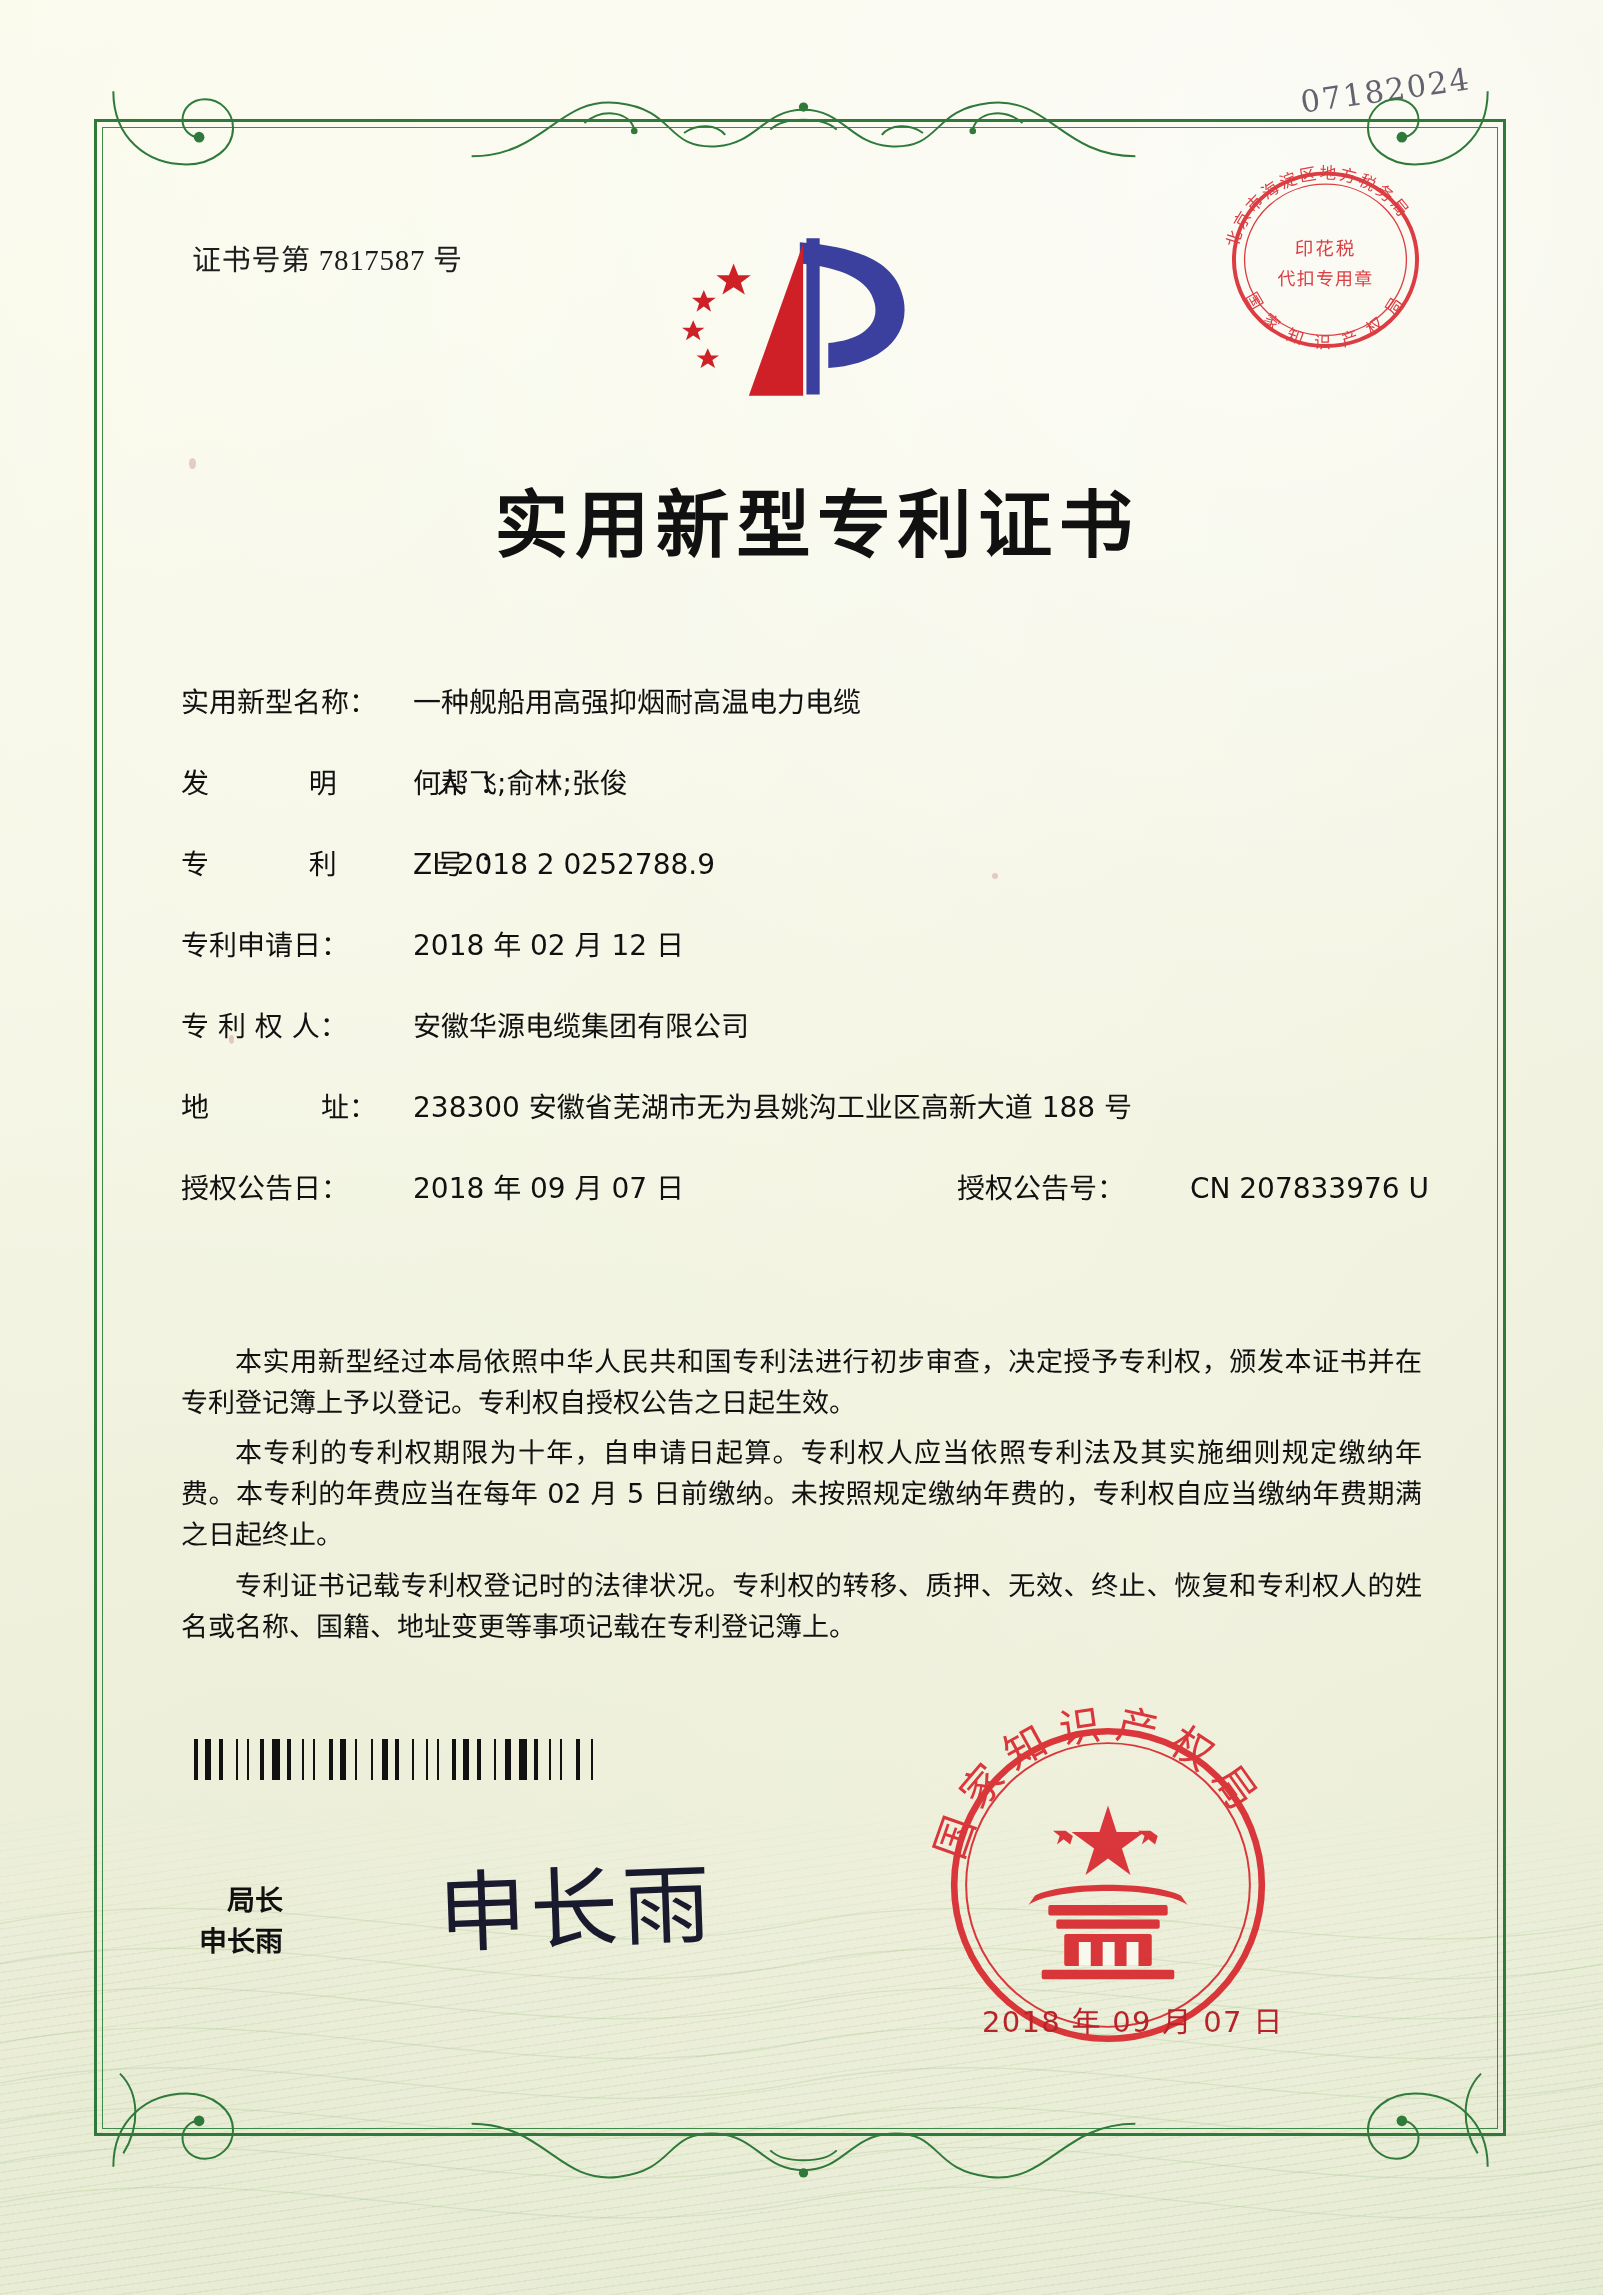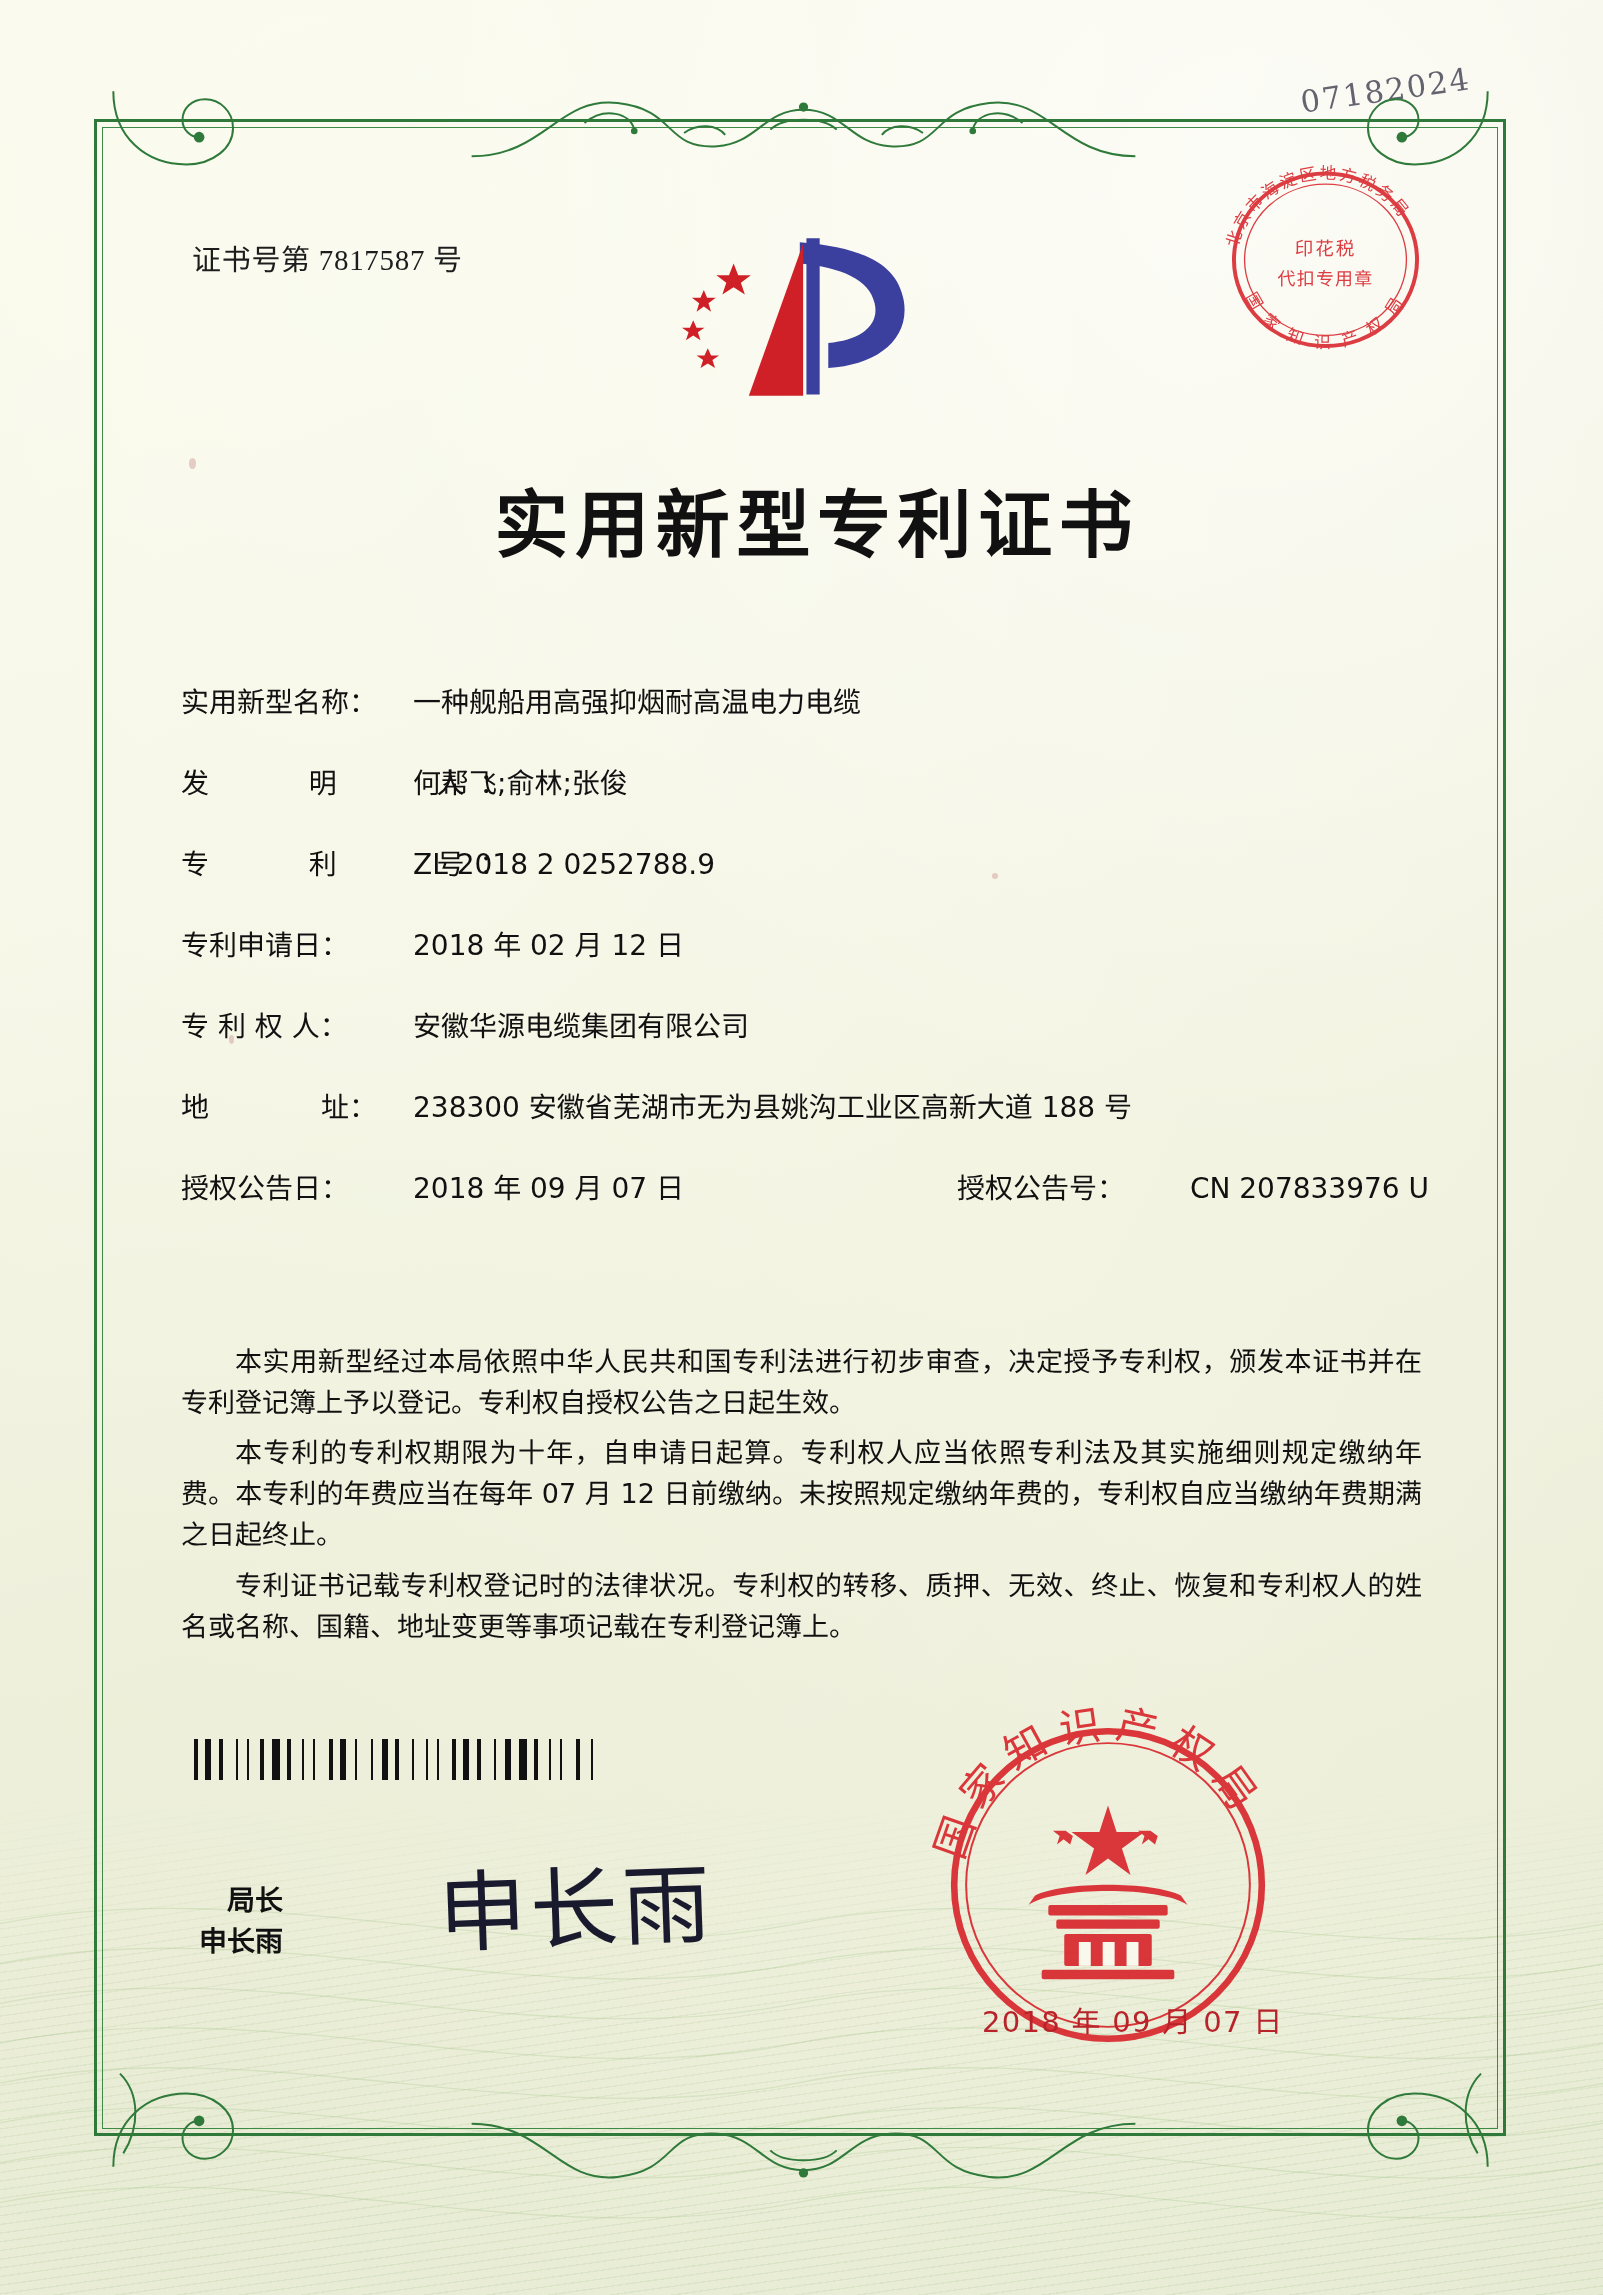--- a/index.html
+++ b/index.html
@@ -372,21 +372,21 @@
     <div class="row dual">
       <span class="lbl">授权公告日：</span>
       <span class="val">2018 年 09 月 07 日</span>
       <span class="lbl2">授权公告号：</span>
       <span class="val2">CN 207833976 U</span>
     </div>
   </div>
 
   <div class="paras">
     <p>本实用新型经过本局依照中华人民共和国专利法进行初步审查，决定授予专利权，颁发本证书并在专利登记簿上予以登记。专利权自授权公告之日起生效。</p>
-    <p>本专利的专利权期限为十年，自申请日起算。专利权人应当依照专利法及其实施细则规定缴纳年费。本专利的年费应当在每年 07 月 12 日前缴纳。未按照规定缴纳年费的，专利权自应当缴纳年费期满之日起终止。</p>
+    <p>本专利的专利权期限为十年，自申请日起算。专利权人应当依照专利法及其实施细则规定缴纳年费。本专利的年费应当在每年 02 月 5 日前缴纳。未按照规定缴纳年费的，专利权自应当缴纳年费期满之日起终止。</p>
     <p>专利证书记载专利权登记时的法律状况。专利权的转移、质押、无效、终止、恢复和专利权人的姓名或名称、国籍、地址变更等事项记载在专利登记簿上。</p>
   </div>
 
   <div class="barcode" id="barcode">
       <i style="left: 0px; width: 4px;"></i>
       <i style="left: 11.3px; width: 6px;"></i>
       <i style="left: 24.6px; width: 4px;"></i>
       <i style="left: 42px; width: 2px;"></i>
       <i style="left: 53px; width: 2px;"></i>
       <i style="left: 66px; width: 4px;"></i>

